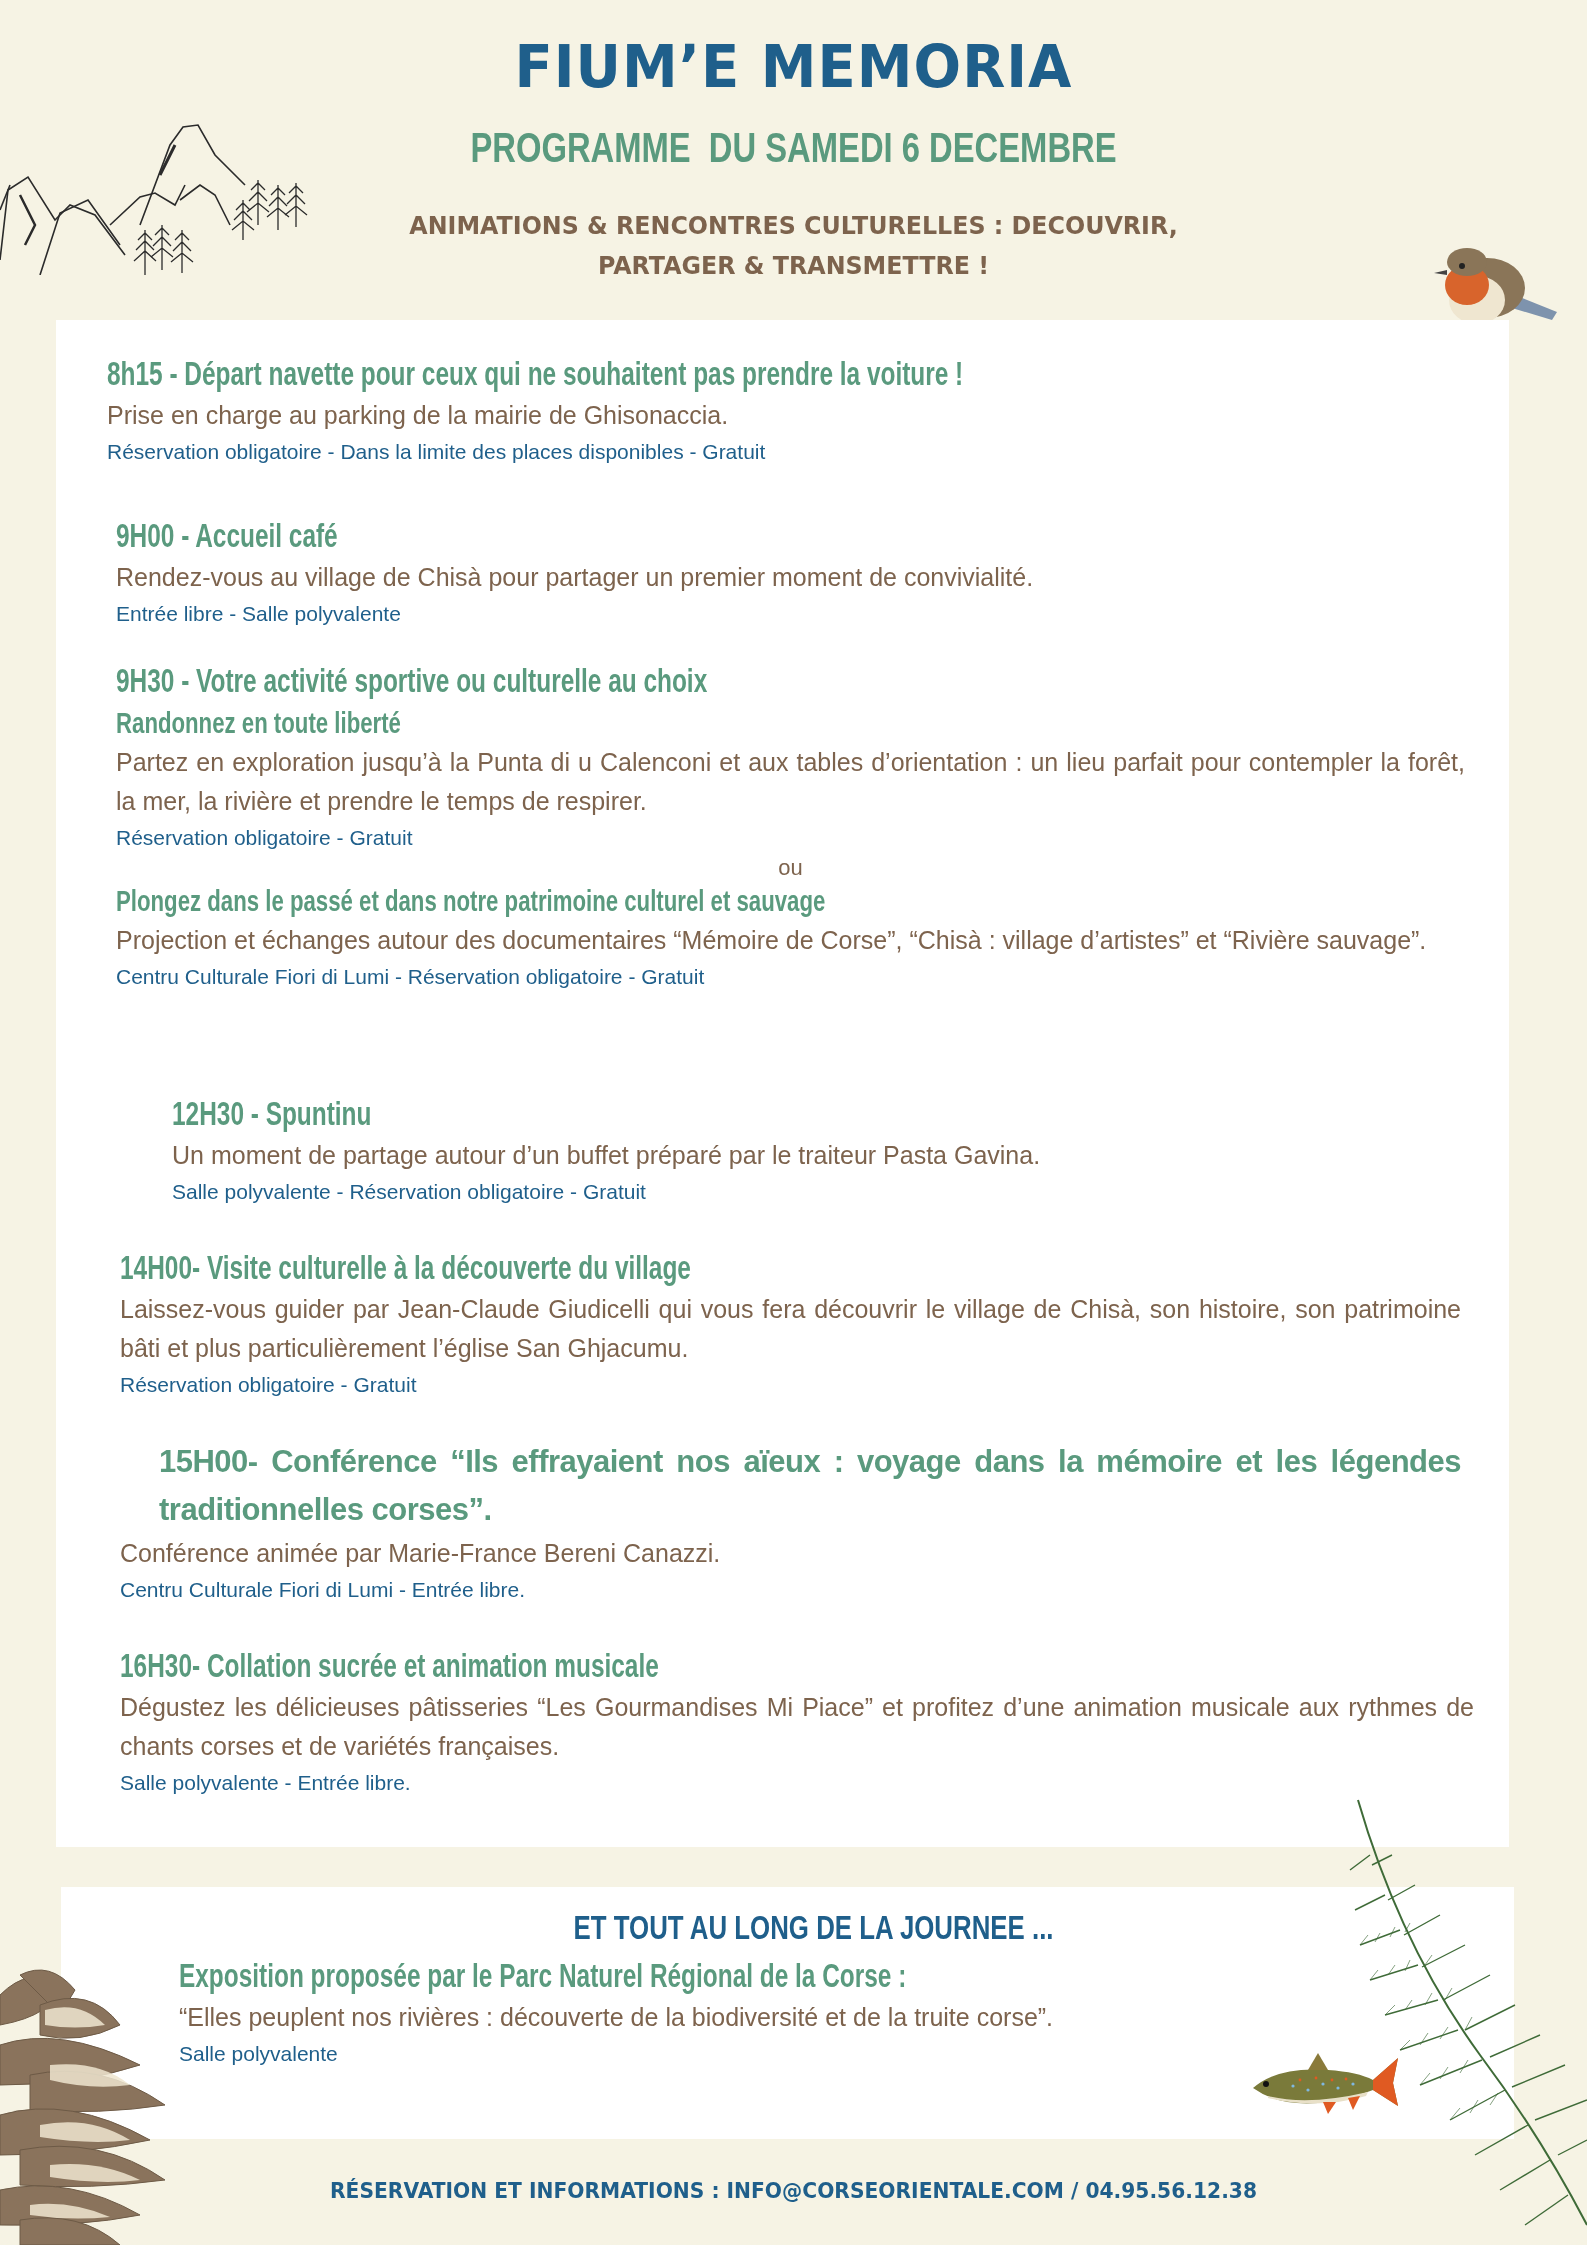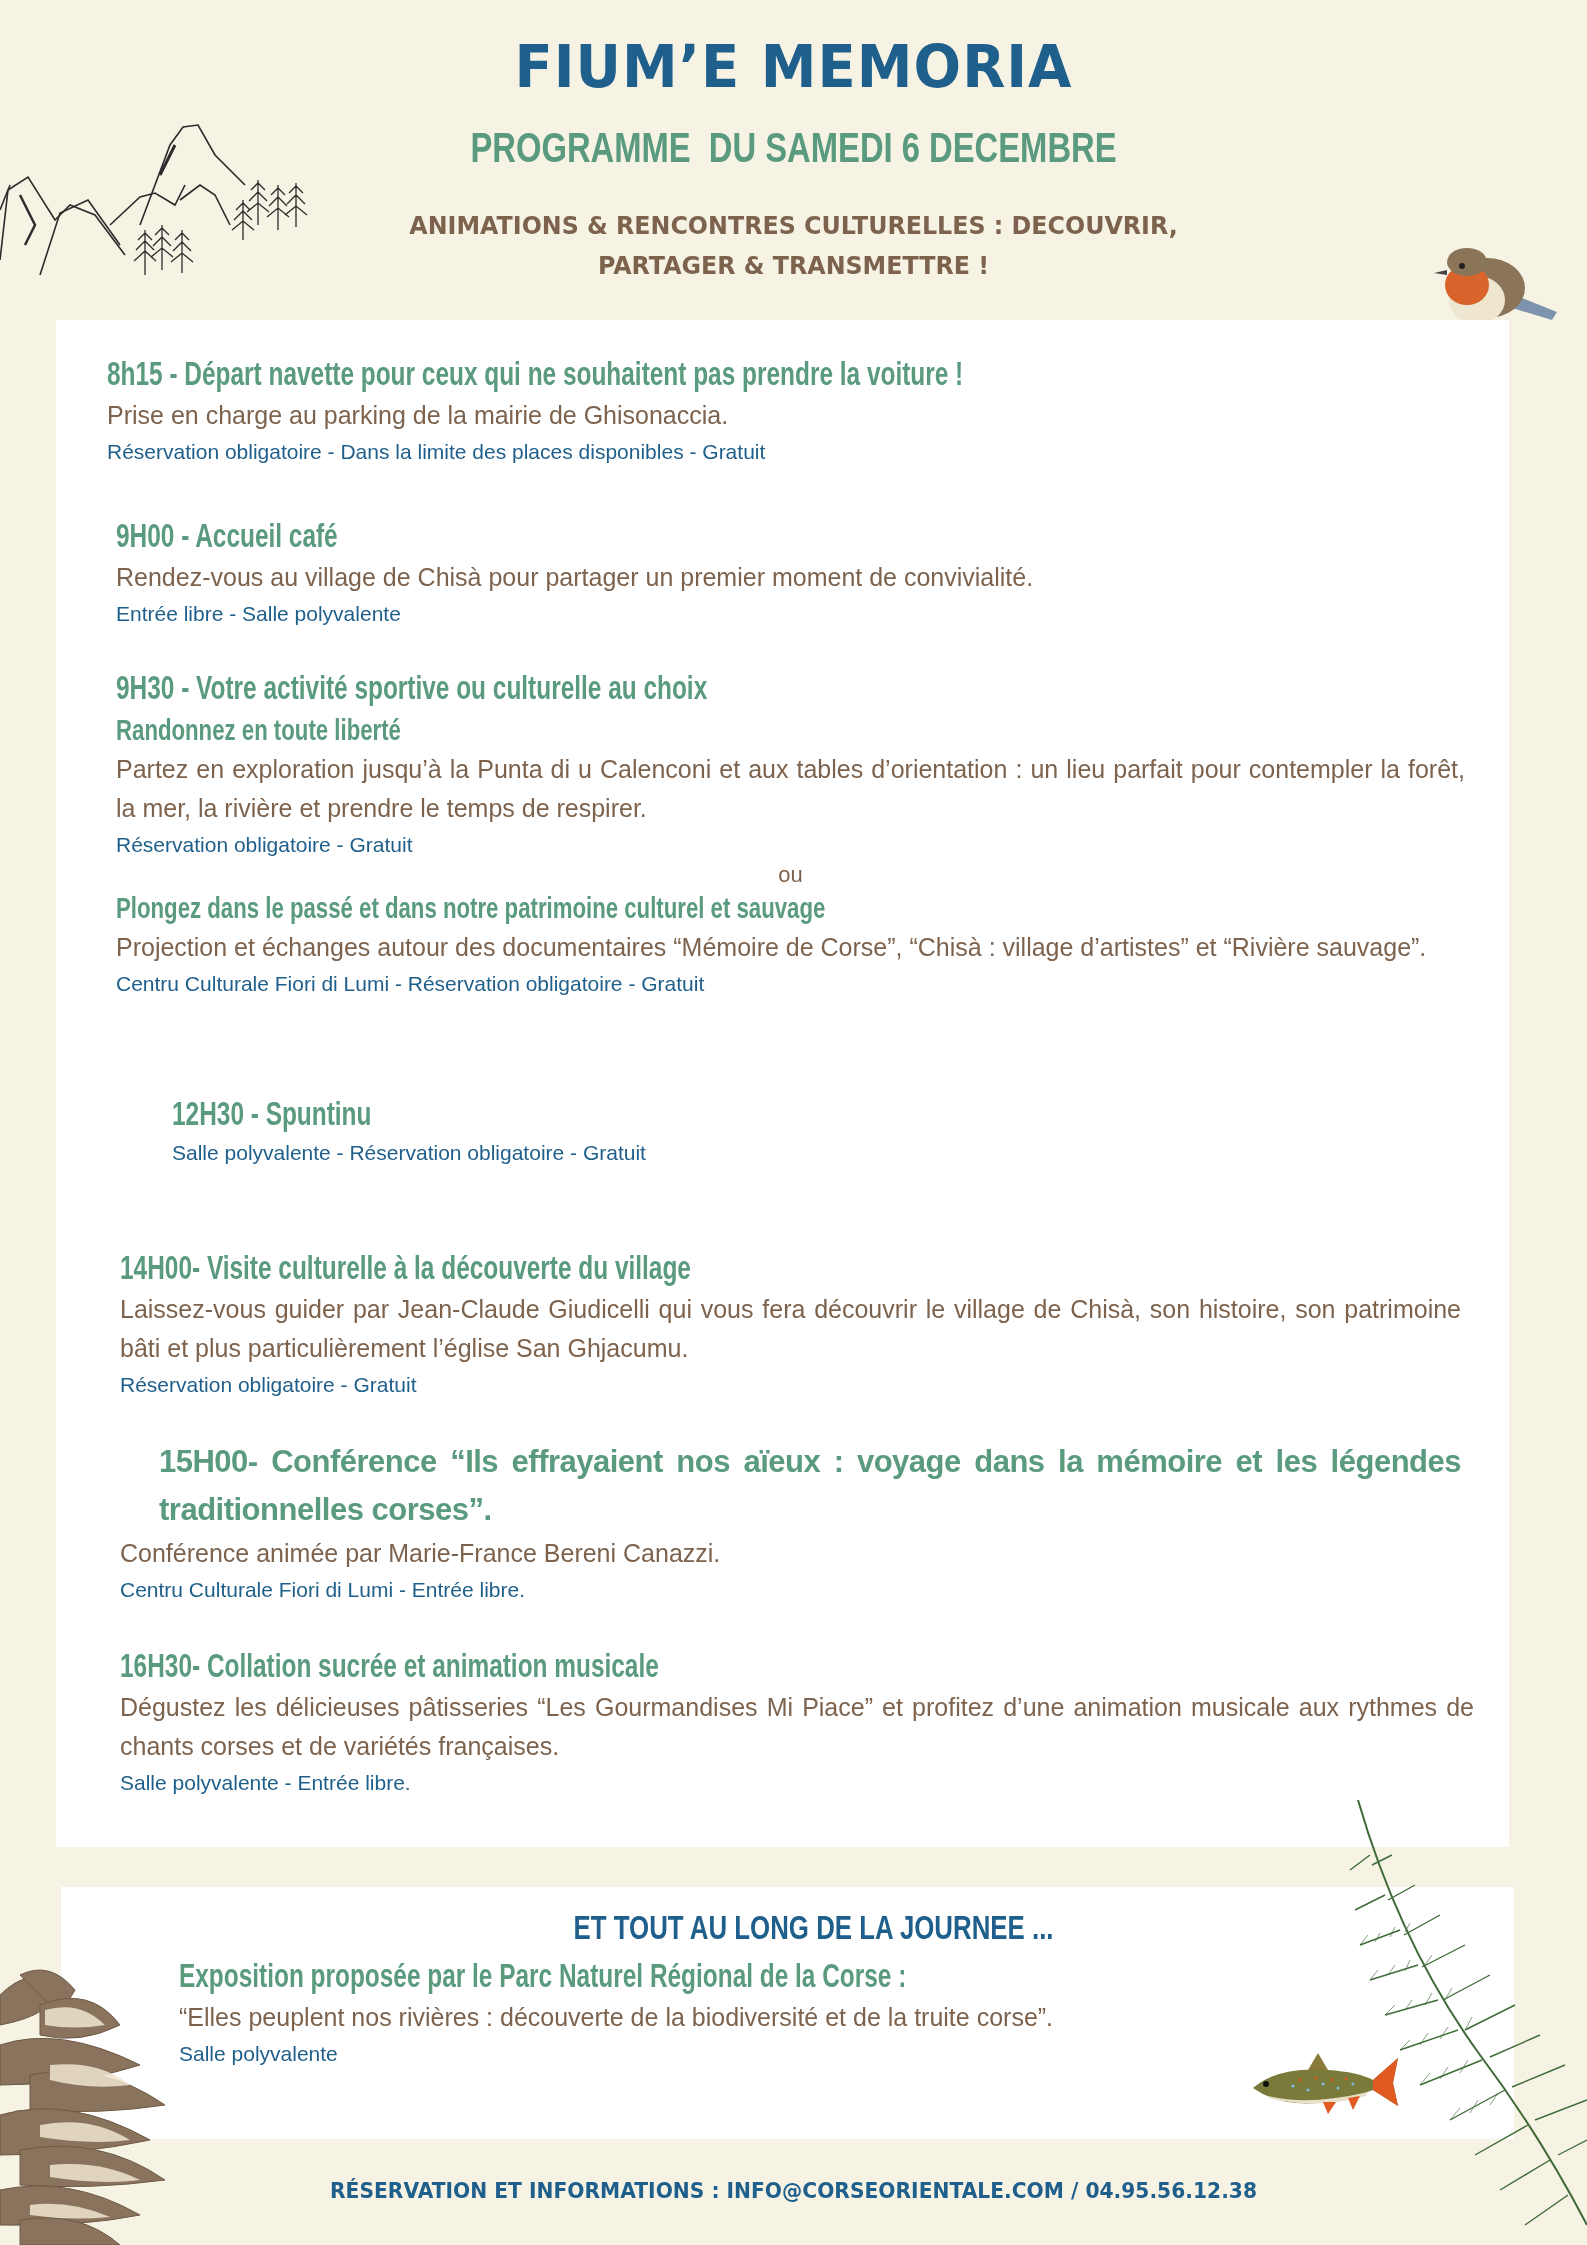--- a/index.html
+++ b/index.html
@@ -126,33 +126,34 @@
   <div class="ev-desc">Prise en charge au parking de la mairie de Ghisonaccia.</div>
   <div class="ev-info">Réservation obligatoire - Dans la limite des places disponibles - Gratuit</div>
 </div>
 
 <div class="abs" style="left:116px;top:506px;width:1350px;margin-top:8px;">
   <div class="ev-title">9H00 - Accueil café</div>
   <div class="ev-desc">Rendez-vous au village de Chisà pour partager un premier moment de convivialité.</div>
   <div class="ev-info">Entrée libre - Salle polyvalente</div>
 </div>
 
-<div class="abs" style="left:116px;top:659px;width:1349px;margin-top:7px;">
+<div class="abs" style="left:116px;top:659px;width:1349px;">
   <div class="ev-title">9H30 - Votre activité sportive ou culturelle au choix</div>
   <div class="ev-sub">Randonnez en toute liberté</div>
   <div class="ev-desc">Partez en exploration jusqu’à la Punta di u Calenconi et aux tables d’orientation : un lieu parfait pour contempler la forêt, la mer, la rivière et prendre le temps de respirer.</div>
   <div class="ev-info">Réservation obligatoire - Gratuit</div>
   <div class="ou">ou</div>
   <div class="ev-sub">Plongez dans le passé et dans notre patrimoine culturel et sauvage</div>
   <div class="ev-desc">Projection et échanges autour des documentaires “Mémoire de Corse”, “Chisà : village d’artistes” et “Rivière sauvage”.</div>
   <div class="ev-info">Centru Culturale Fiori di Lumi - Réservation obligatoire - Gratuit</div>
 </div>
 
 <div class="abs" style="left:124px;top:1092px;width:1340px;margin-left:48px;">
   <div class="ev-title">12H30 - Spuntinu</div>
+  <div class="ev-desc">Un moment de partage autour d’un buffet préparé par le traiteur Pasta Gavina.</div>
   <div class="ev-info">Salle polyvalente - Réservation obligatoire - Gratuit</div>
 </div>
 
 <div class="abs" style="left:120px;top:1246px;width:1341px;">
   <div class="ev-title">14H00- Visite culturelle à la découverte du village</div>
   <div class="ev-desc">Laissez-vous guider par Jean-Claude Giudicelli qui vous fera découvrir le village de Chisà, son histoire, son patrimoine bâti et plus particulièrement l’église San Ghjacumu.</div>
   <div class="ev-info">Réservation obligatoire - Gratuit</div>
 </div>
 
 <div class="abs" style="left:120px;top:1438px;width:1341px;">

